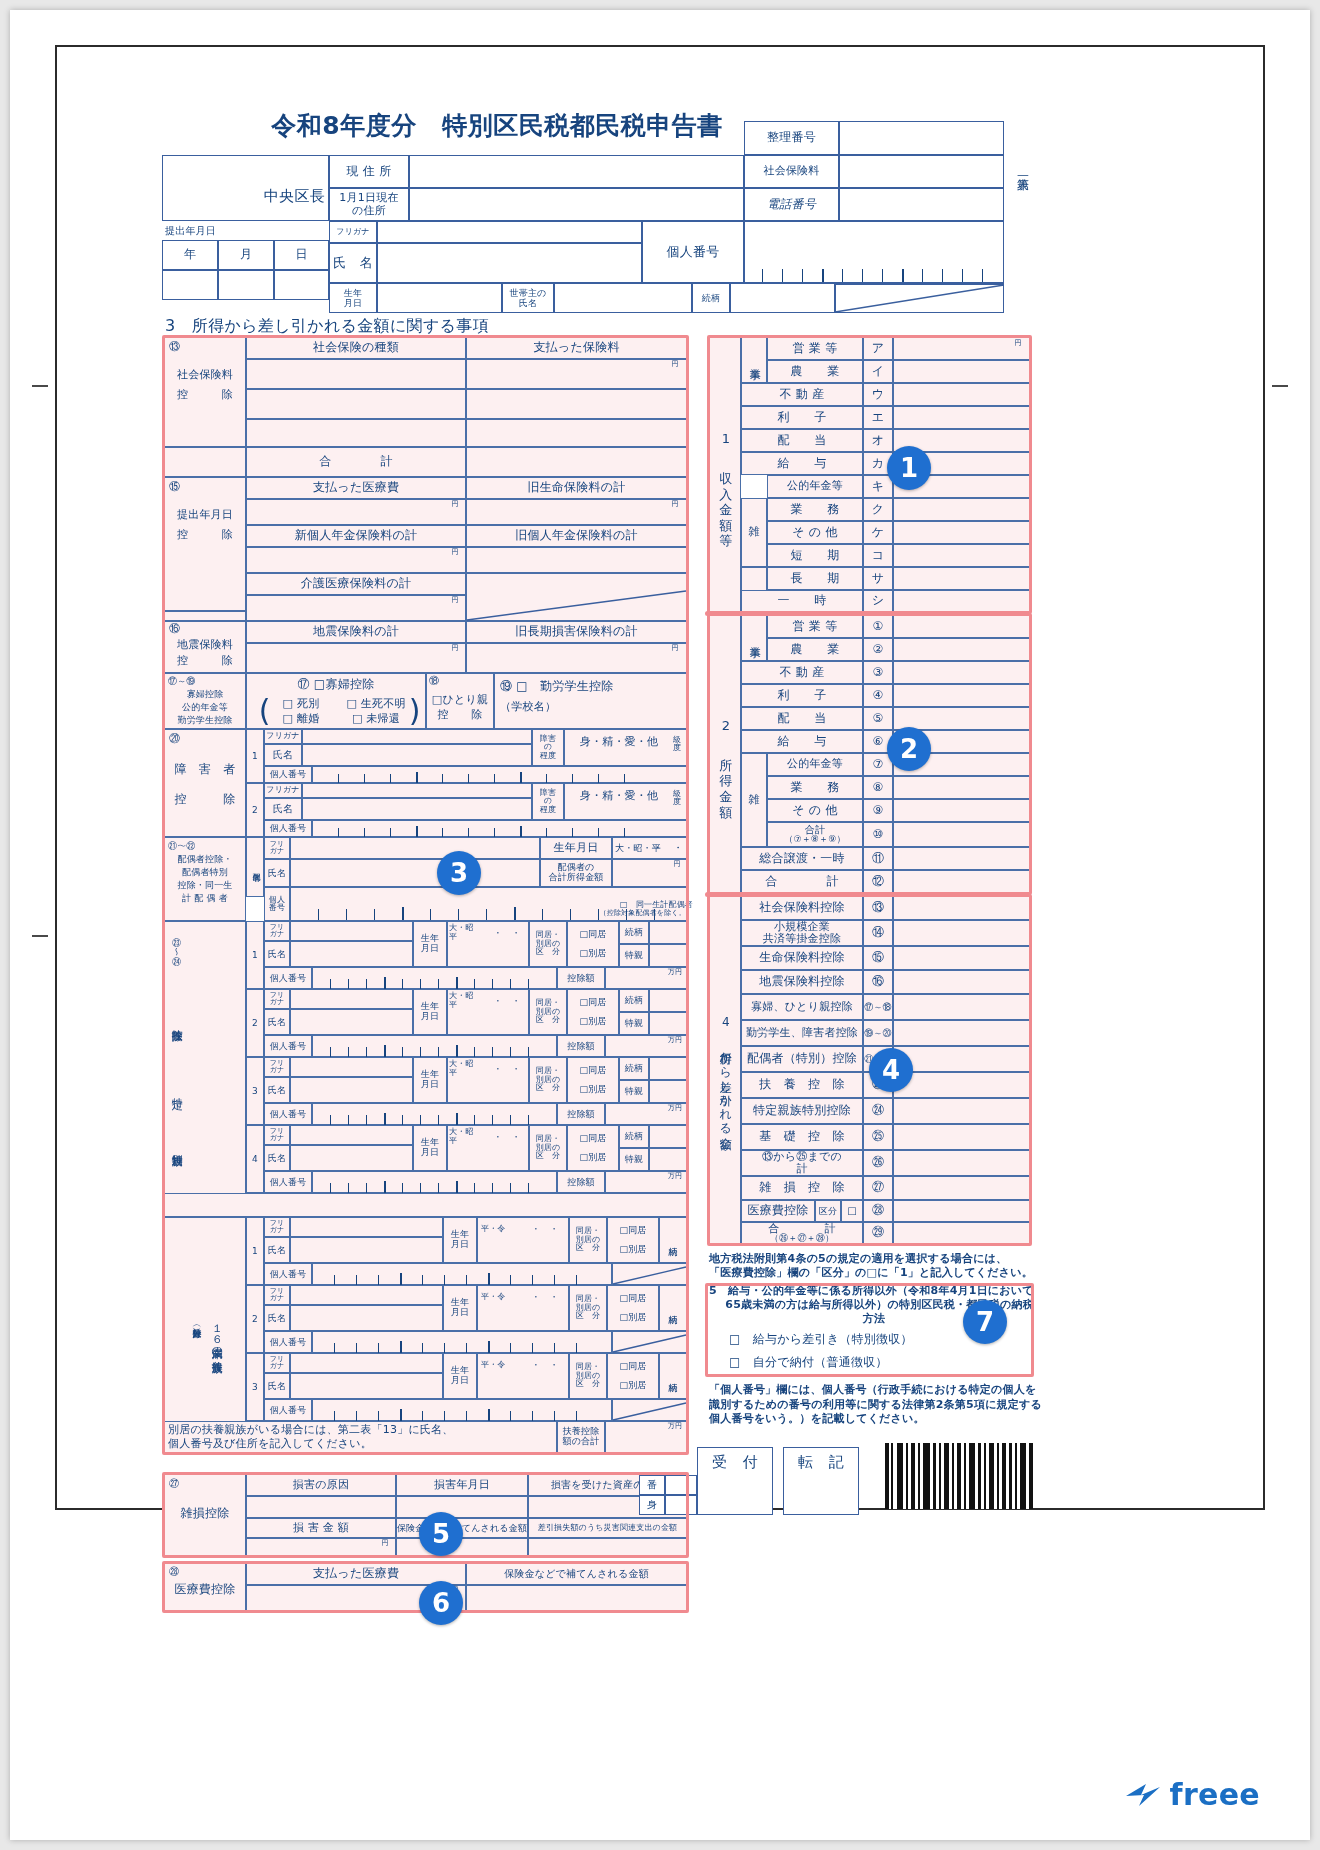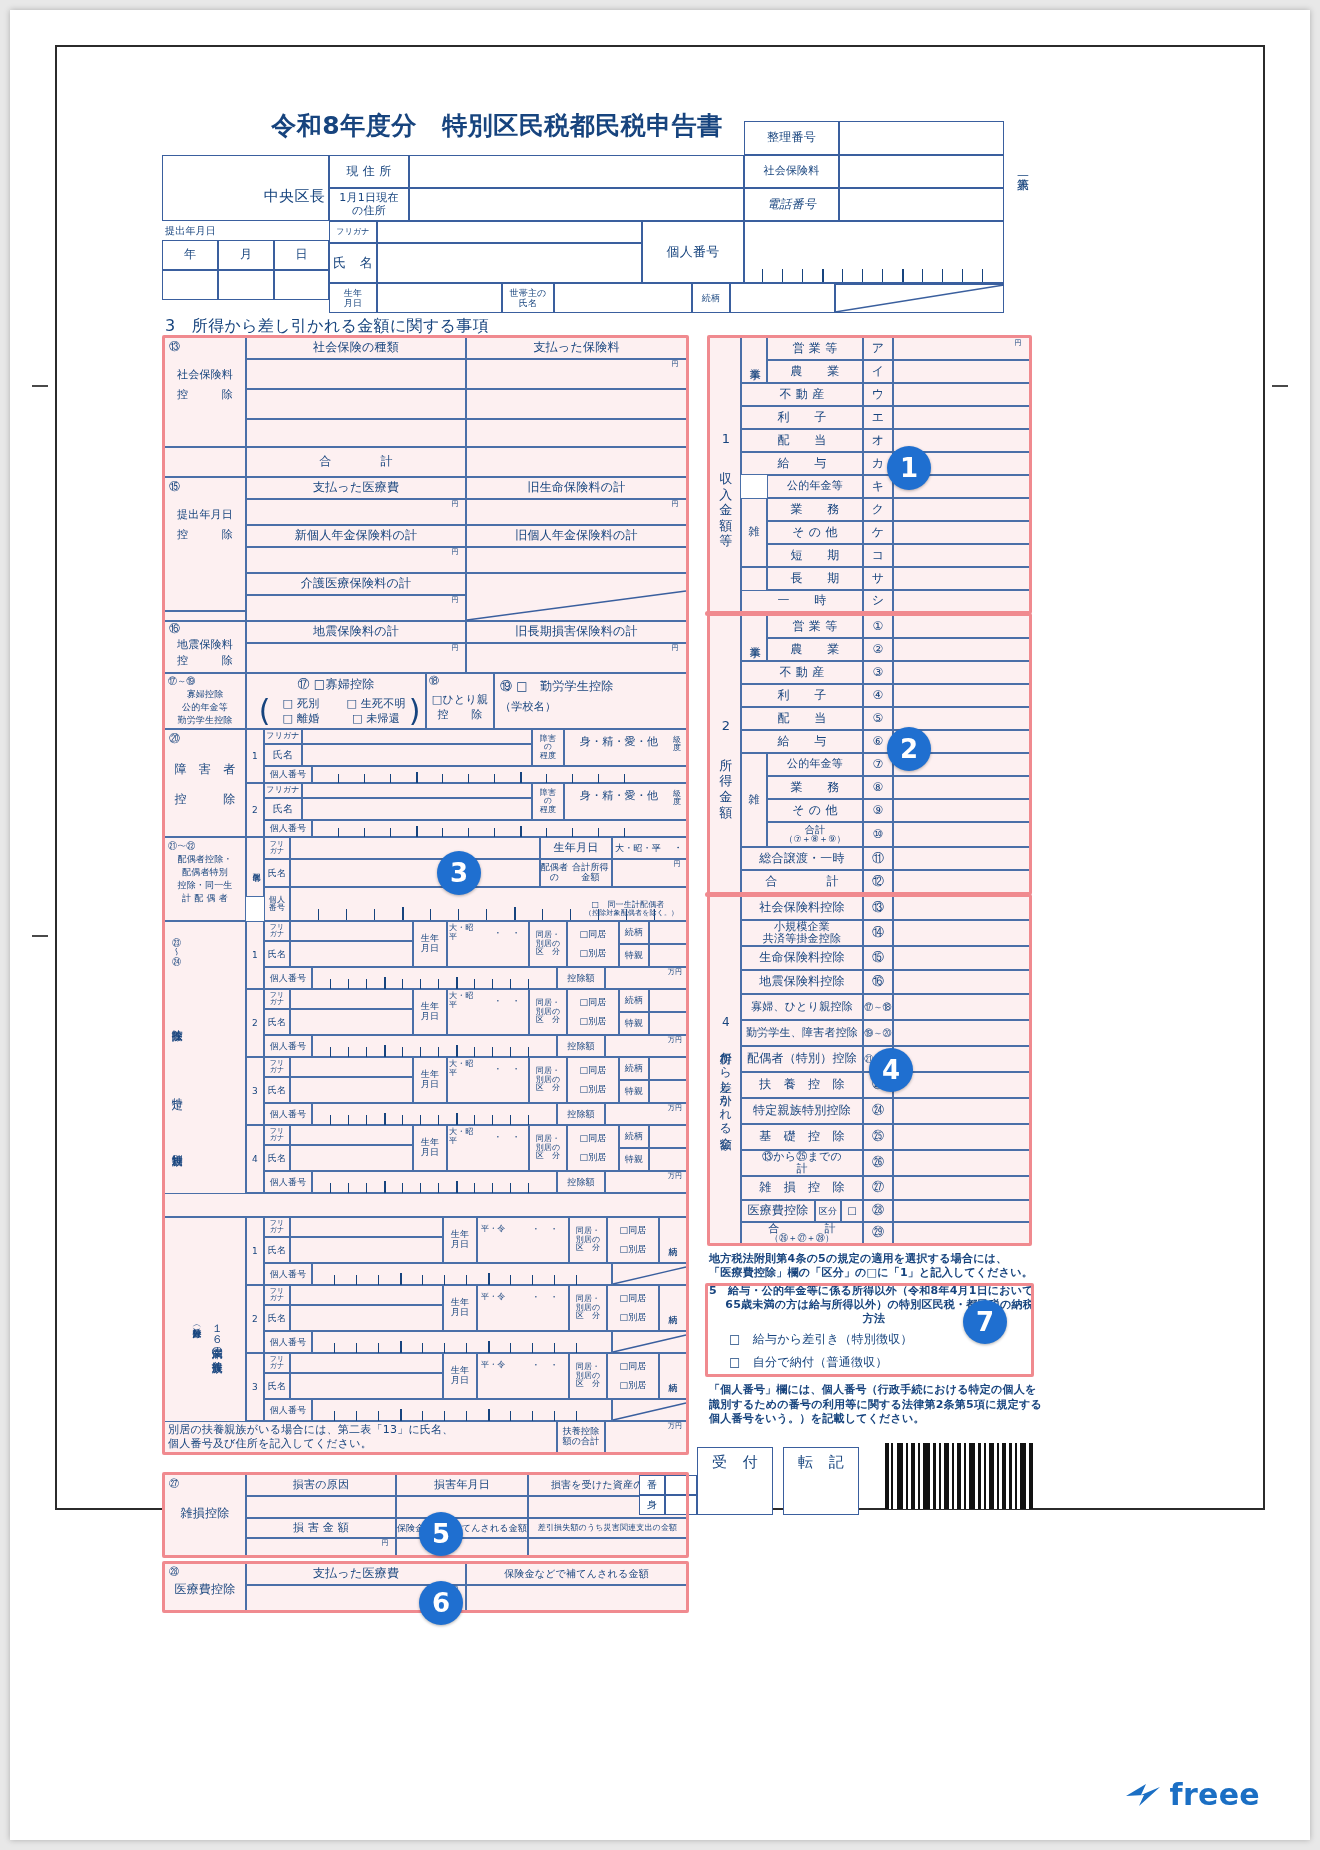--- a/index.html
+++ b/index.html
@@ -368,28 +368,28 @@
     <div class="tick" style="left:569px;top:862px;height:11px;"></div>
     <div class="tick" style="left:597px;top:862px;height:11px;"></div>
 
     <div class="pinkcell" style="left:483px;top:790px;width:72px;height:22px;"></div>
     <div class="lbl t11" style="left:483px;top:790px;width:72px;height:22px;">生年月日</div>
     <div class="pinkcell" style="left:555px;top:790px;width:75px;height:22px;"></div>
     <div class="lbl t9 left" style="left:558px;top:793px;width:52px;height:16px;">大・昭・平</div>
     <div class="lbl t10" style="left:594px;top:793px;width:34px;height:16px;">・　・</div>
 
     <div class="pinkcell" style="left:483px;top:812px;width:72px;height:28px;"></div>
-    <div class="lbl t9" style="left:483px;top:812px;width:72px;height:28px;flex-direction:row;line-height:1.1;">
+    <div class="lbl t9" style="left:483px;top:812px;width:72px;height:28px;flex-direction:column;line-height:1.1;">
       <span>配偶者の</span>
         <span>合計所得金額</span>
     </div>
     <div class="pinkcell" style="left:555px;top:812px;width:75px;height:28px;"></div>
     <div class="lbl tiny" style="left:614px;top:813px;width:12px;height:10px;">円</div>
 
-    <div class="lbl t8 left" style="left:506px;top:853px;width:130px;height:22px;flex-direction:column;align-items:center;line-height:1.15;">
+    <div class="lbl t8 left" style="left:506px;top:853px;width:130px;height:22px;flex-direction:column;align-items:flex-end;line-height:1.15;">
       <span>□　同一生計配偶者</span>
       <span class="tiny">　（控除対象配偶者を除く。）</span>
     </div>
 
     <div class="pinkcell" style="left:107px;top:874px;width:82px;height:320px;"></div>
     <div class="lbl t9 vtext" style="left:112px;top:878px;width:14px;height:54px;">㉓～㉔</div>
     <div class="lbl t11 vtext" style="left:112px;top:934px;width:14px;height:80px;">扶養控除</div>
     <div class="lbl t11 vtext" style="left:112px;top:1020px;width:14px;height:44px;">特定</div>
     <div class="lbl t11 vtext" style="left:112px;top:1064px;width:14px;height:70px;">親族特別</div>
     <div class="lbl t11 vtext" style="left:112px;top:1134px;width:14px;height:44px;">控除</div>

